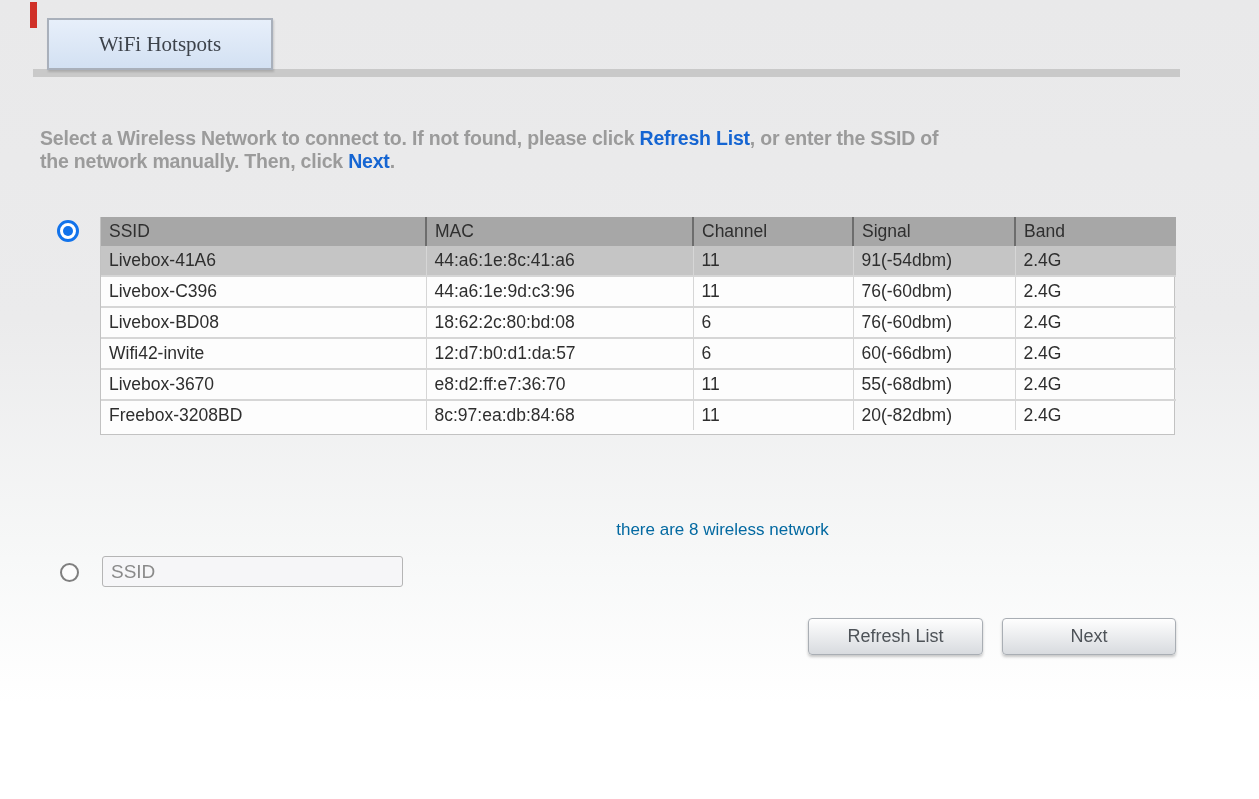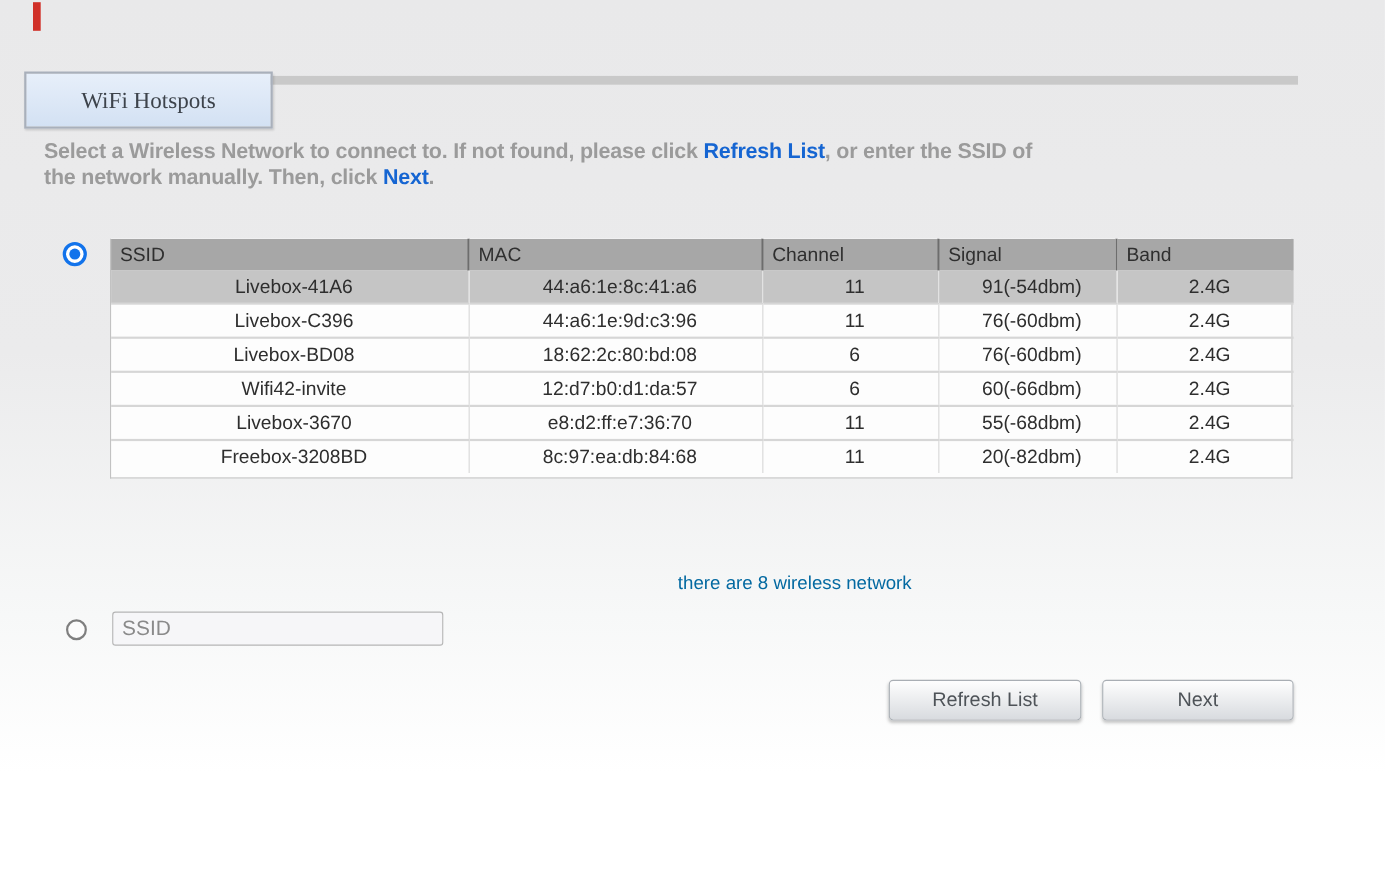--- a/index.html
+++ b/index.html
@@ -9,25 +9,25 @@
   }
   *{margin:0;padding:0;}
   html,body{width:1259px;height:799px;}
   body{
     position:relative; overflow:hidden;
     font-family:"Liberation Sans", sans-serif;
     background:linear-gradient(180deg,#e9e9ea 0%,#ebebec 40%,#f7f8f8 70%,#ffffff 88%,#ffffff 100%);
   }
   .red-marker{position:absolute;left:30px;top:2px;width:7px;height:26px;background:var(--red-marker);}
   .tab{
-    position:absolute;left:22px;top:18px;width:226px;height:52px;box-sizing:border-box;
+    position:absolute;left:47px;top:18px;width:226px;height:52px;box-sizing:border-box;
     background:linear-gradient(var(--tab-bg-top),var(--tab-bg-bottom));
     border:2px solid #a9b0bb; box-shadow:1px 2px 2px rgba(0,0,0,0.15);
     display:flex;align-items:center;justify-content:center;
-    font-family:"Liberation Serif", serif; font-size:21px; color:#3d434b; z-index:2;margin-top:47px;
+    font-family:"Liberation Serif", serif; font-size:21px; color:#3d434b; z-index:2;
   }
   .rule{position:absolute;left:33px;top:69px;width:1147px;height:8px;background:#c9c9c9;z-index:1;}
   .instructions{
     position:absolute;left:40px;top:127px;width:1190px;
     font-size:19.5px;font-weight:bold;color:#9b9b9b;line-height:23px;letter-spacing:-0.2px;
   }
   .instructions .lnk{color:var(--link-blue);cursor:pointer;}
   .radio{position:absolute;border-radius:50%;box-sizing:border-box;cursor:pointer;}
   .radio.on{width:22px;height:22px;border:3px solid var(--accent-blue);background:#fff;}
   .radio.on::after{content:"";position:absolute;inset:3px;border-radius:50%;background:var(--accent-blue);}
@@ -40,21 +40,21 @@
   }
   table{width:100%;border-collapse:collapse;table-layout:fixed;font-size:17.5px;color:#2e2e2e;}
   thead th{
     background:var(--table-header-bg);height:29px;text-align:left;padding:0 0 0 8px;
     font-weight:normal;color:#2f2f2f;border-left:2px solid #6d6d6d;
     overflow:hidden;white-space:nowrap;
   }
   thead th:first-child{border-left:none;}
   tbody td{
     height:29px;padding:0 0 0 8px;border-bottom:2px solid #d6d6d6;border-left:1px solid #d6d6d6;
-    overflow:hidden;white-space:nowrap;text-align:center;
+    overflow:hidden;white-space:nowrap;
   }
   tbody td:first-child{border-left:none;}
   tbody tr:last-child td{border-bottom:none;}
   tbody tr{cursor:pointer;}
   tbody tr.selected td{background:var(--selected-row-bg);}
   .summary{position:absolute;left:100px;top:520px;width:1075px;text-align:center;text-indent:170px;
     font-size:17px;color:#0369a1;}
   .ssid-input{
     position:absolute;left:102px;top:556px;width:301px;height:31px;box-sizing:border-box;
     border:1px solid #b5b5b5;border-radius:3px;background:#f6f6f8;

